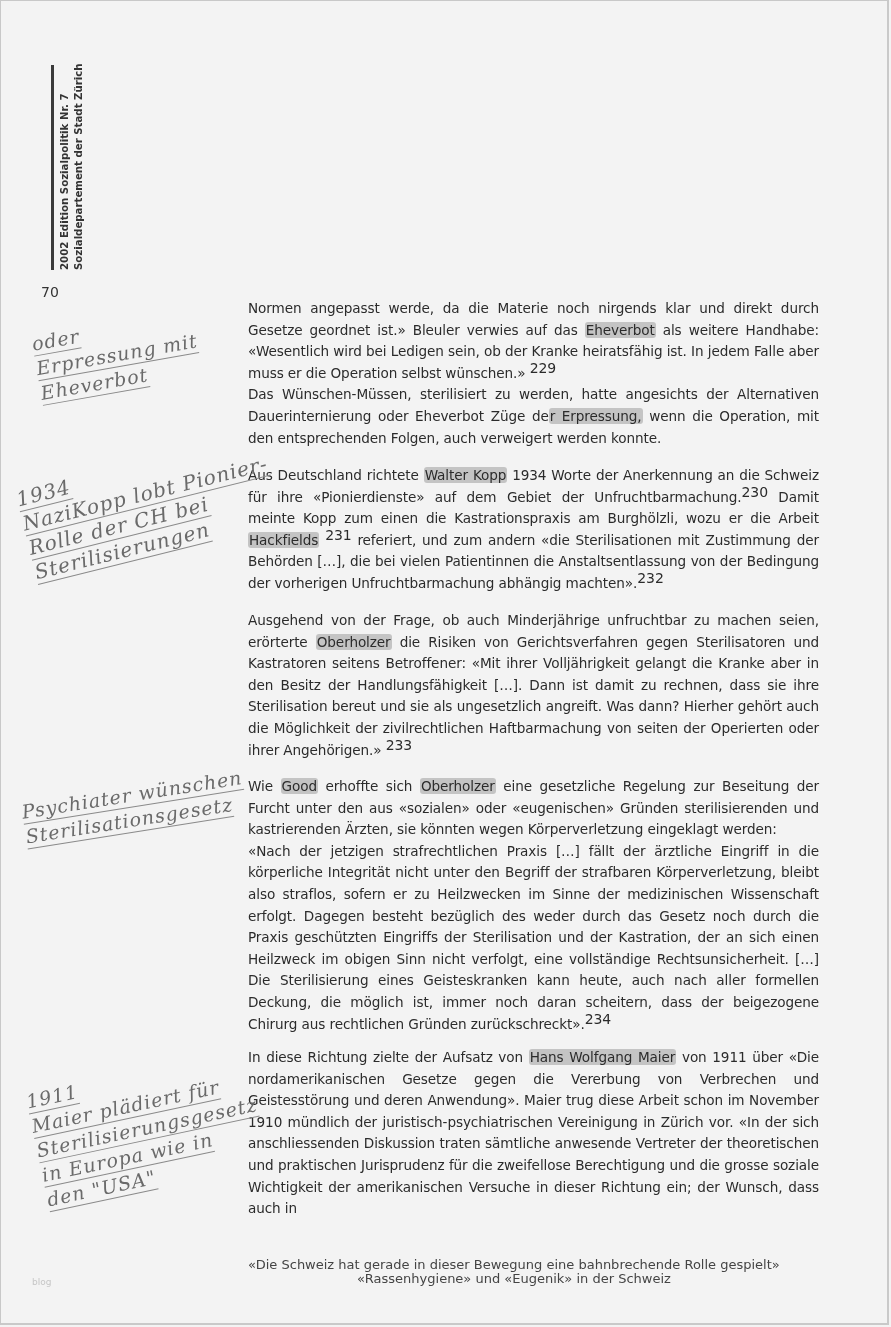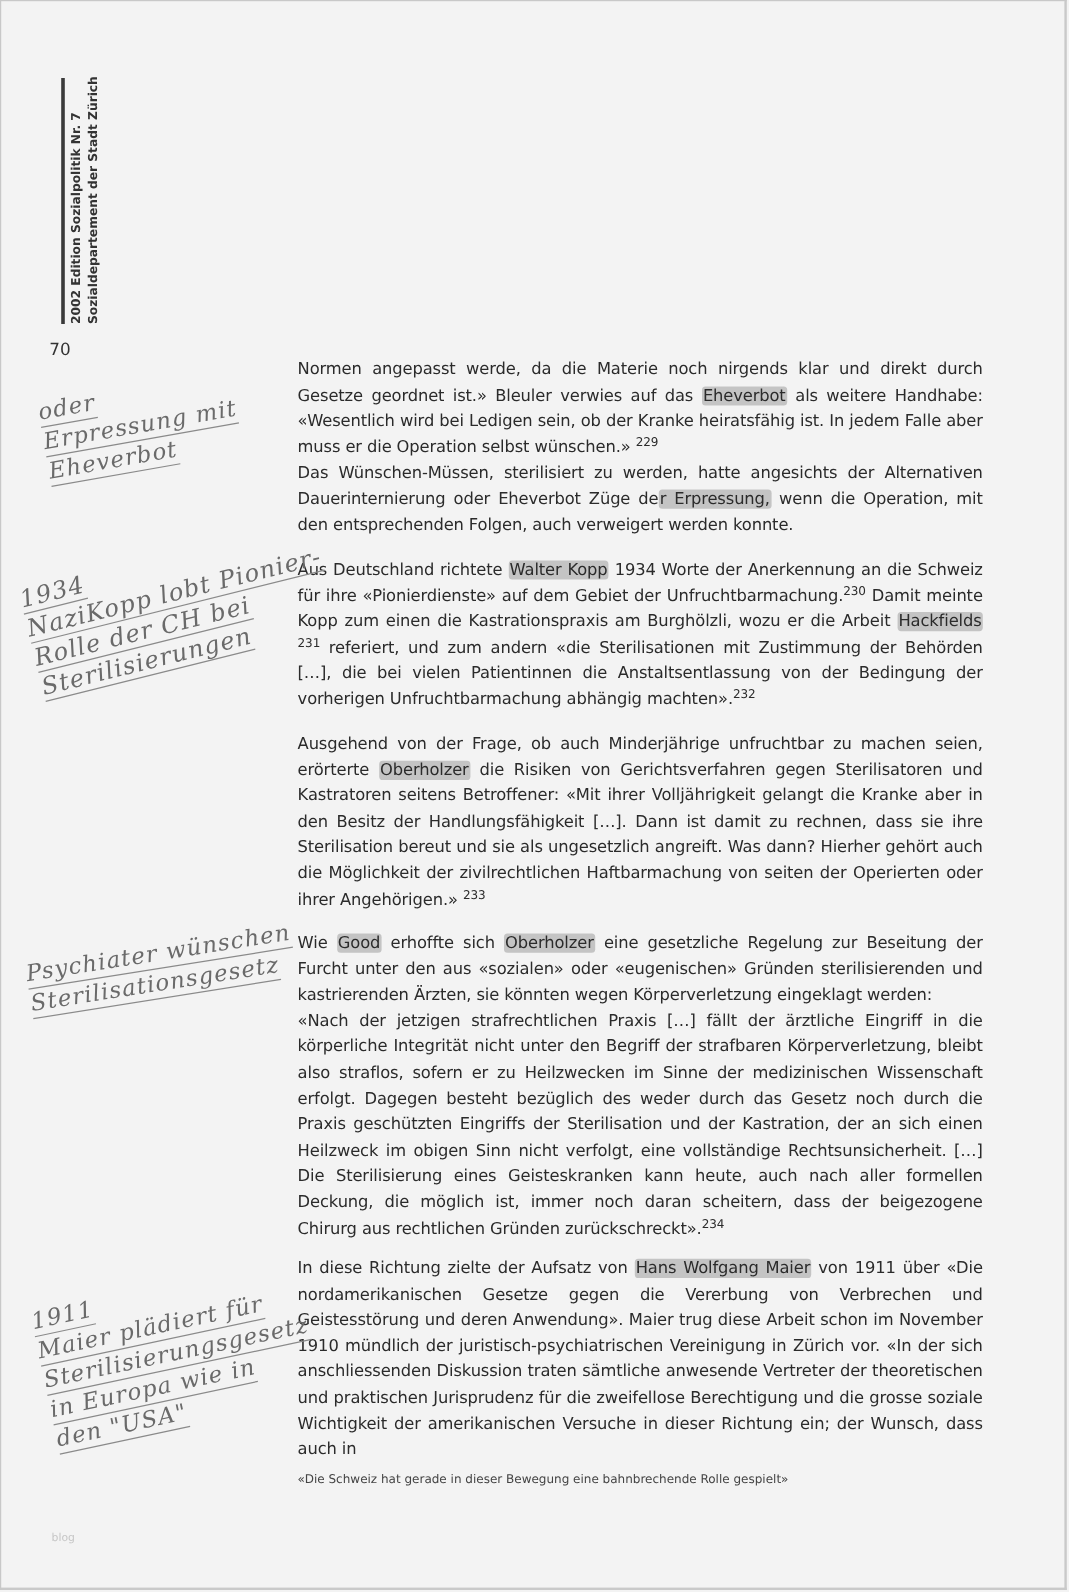--- a/index.html
+++ b/index.html
@@ -21,31 +21,31 @@
     font-size:10.2px; font-weight:bold; color:#333; line-height:14px; white-space:nowrap;
   }
   .page-number { position:absolute; left:41px; top:284px; font-size:14px; font-weight:normal; color:#333; }
 
   .body-text {
     position:absolute; left:248px; width:571px;
     font-size:13.6px; line-height:21.6px; color:#2b2b2b;
     text-align:justify; letter-spacing:-0.1px;
   }
   .hl { background:rgba(120,120,120,0.38); border-radius:3px; padding:0 1px; }
-  sup { font-size:10px; vertical-align:5px; line-height:0; }
+  sup { font-size:14px; vertical-align:5px; line-height:0; }
 
   .annot {
     position:absolute; font-family:"DejaVu Serif", serif; font-style:italic;
     color:#6a6a6a; font-size:19px; line-height:24px; white-space:nowrap;
     transform-origin:0 0; letter-spacing:1px;
   }
   .annot .ul { border-bottom:1px solid #8a8a8a; display:inline-block; }
 
-  .footer { position:absolute; left:248px; top:1227px; font-size:10px; line-height:14px; color:#444;text-align:center; }
-  .blog { position:absolute; left:32px; top:1277px; font-size:9px; color:#c6c6c6;margin-left:11px; }
+  .footer { position:absolute; left:248px; top:1258px; font-size:13px; line-height:14px; color:#444;text-align:center; }
+  .blog { position:absolute; left:32px; top:1277px; font-size:9px; color:#c6c6c6; }
 </style>
 </head>
 <body>
 
 <div class="page-border"></div>
 
 <div class="spine-bar"></div>
 <div class="spine-text">
   <div>2002 Edition Sozialpolitik Nr. 7</div>
   <div>Sozialdepartement der Stadt Zürich</div>
@@ -76,14 +76,15 @@
 <div class="annot" id="a3" style="left:24px; top:1090px; transform:rotate(-12deg);">
     <div><span class="ul">1911</span></div>
     <div><span class="ul">Maier plädiert für</span></div>
     <div><span class="ul">Sterilisierungsgesetz</span></div>
     <div><span class="ul">in Europa wie in</span></div>
     <div><span class="ul">den "USA"</span></div>
   </div>
 
 <div class="footer">
   <div>«Die Schweiz hat gerade in dieser Bewegung eine bahnbrechende Rolle gespielt»</div>
+  <div>«Rassenhygiene» und «Eugenik» in der Schweiz</div>
 </div>
 <div class="blog">blog</div>
 
 </body></html>

